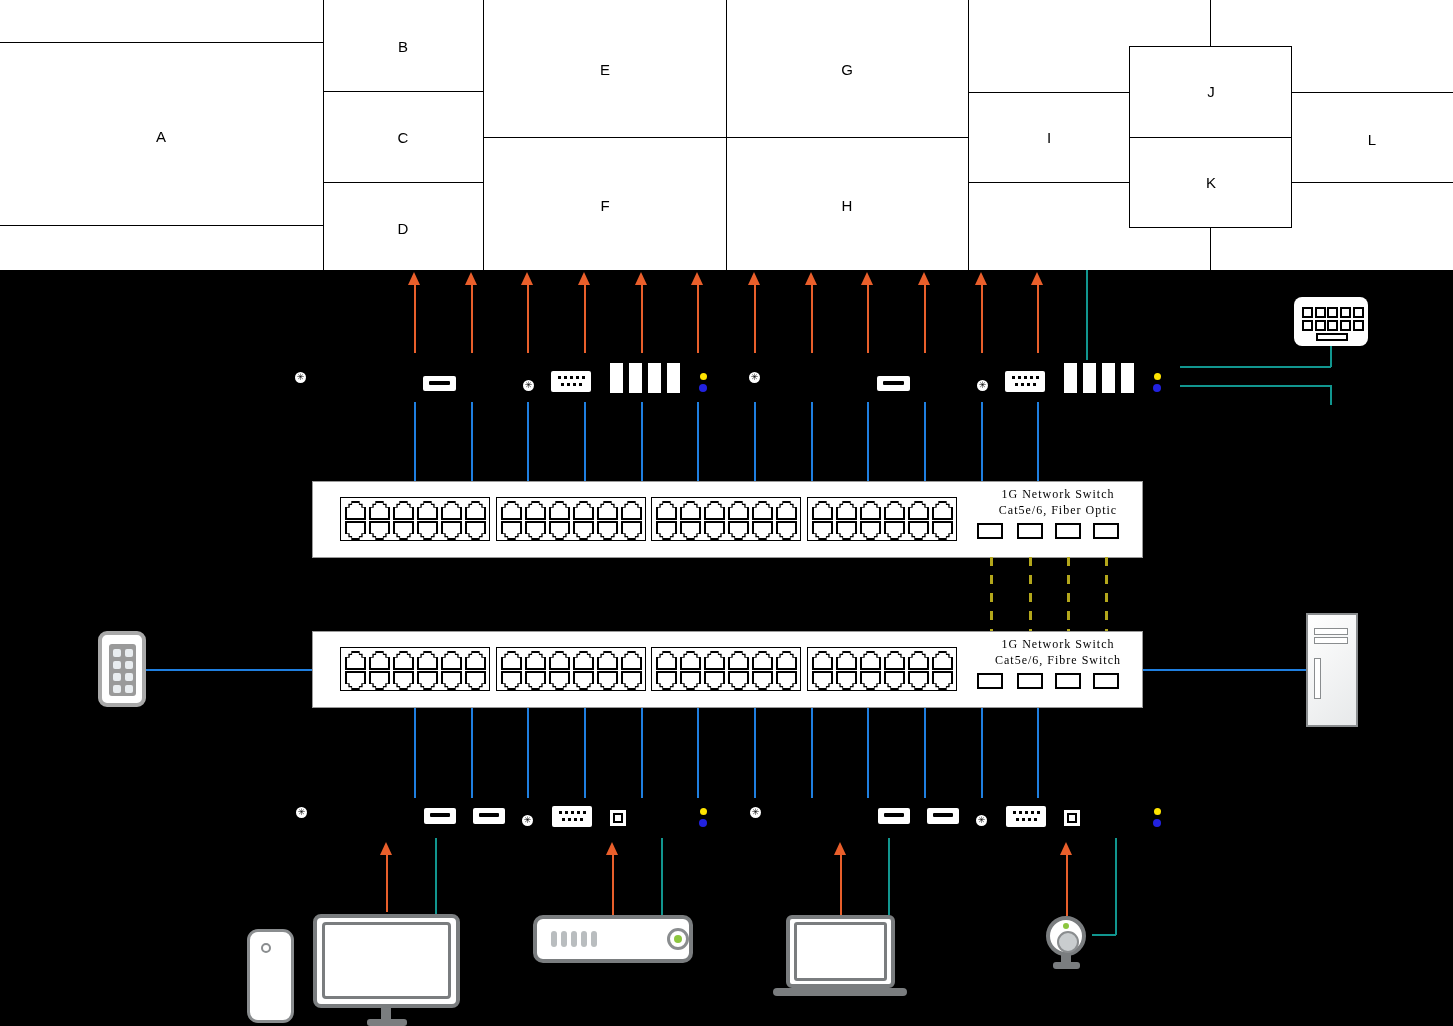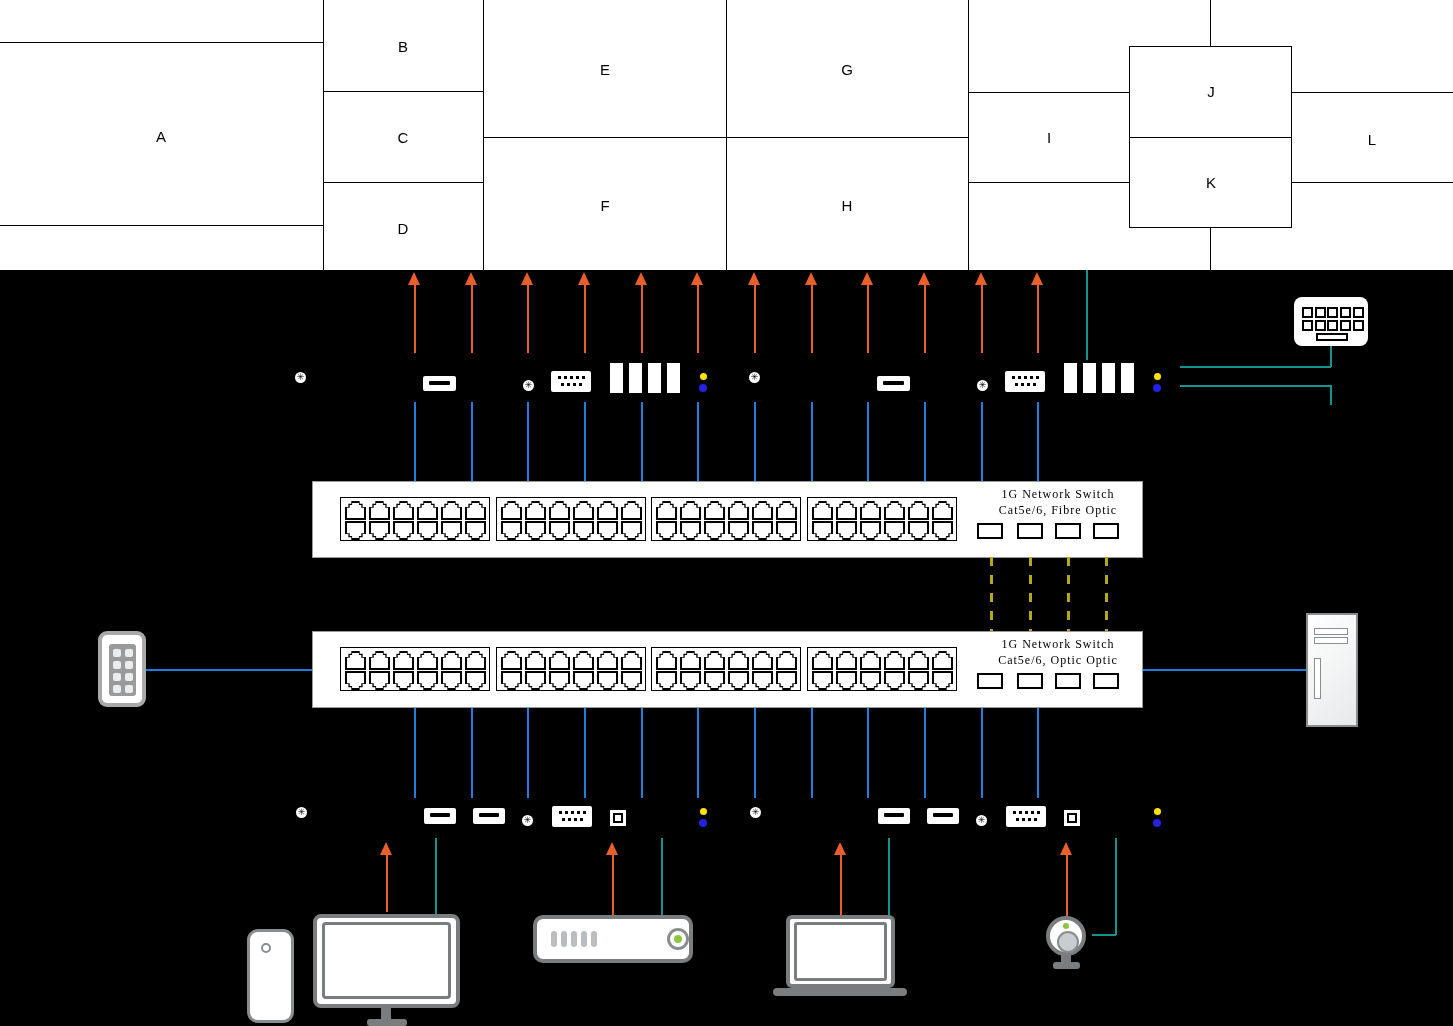--- a/index.html
+++ b/index.html
@@ -98,27 +98,27 @@
       <div class="wl" style="left:483px;top:137px;width:485px;height:1px"></div>
       <div class="wl" style="left:968px;top:92px;width:161px;height:1px"></div>
       <div class="wl" style="left:968px;top:182px;width:161px;height:1px"></div>
       <div class="wl" style="left:1292px;top:92px;width:161px;height:1px"></div>
       <div class="wl" style="left:1292px;top:182px;width:161px;height:1px"></div>
     </div>
 
   <div class="switch" style="top:481px">
     <div class="swtext" style="left:645px;top:4px">
       <div>1G Network Switch</div>
-      <div>Cat5e/6, Fibre Optic</div>
+      <div>Cat5e/6, Fiber Optic</div>
     </div>
   </div>
   <div class="switch" style="top:631px">
     <div class="swtext" style="left:645px;top:4px">
       <div>1G Network Switch</div>
-      <div>Cat5e/6, Optic Optic</div>
+      <div>Cat5e/6, Fibre Switch</div>
     </div>
   </div>
 
   <div class="kb">
       <div class="kbkey" style="left:8px;top:10px"></div>
       <div class="kbkey" style="left:20.7px;top:10px"></div>
       <div class="kbkey" style="left:33.4px;top:10px"></div>
       <div class="kbkey" style="left:46.099999999999994px;top:10px"></div>
       <div class="kbkey" style="left:58.8px;top:10px"></div>
       <div class="kbkey" style="left:8px;top:23px"></div>

